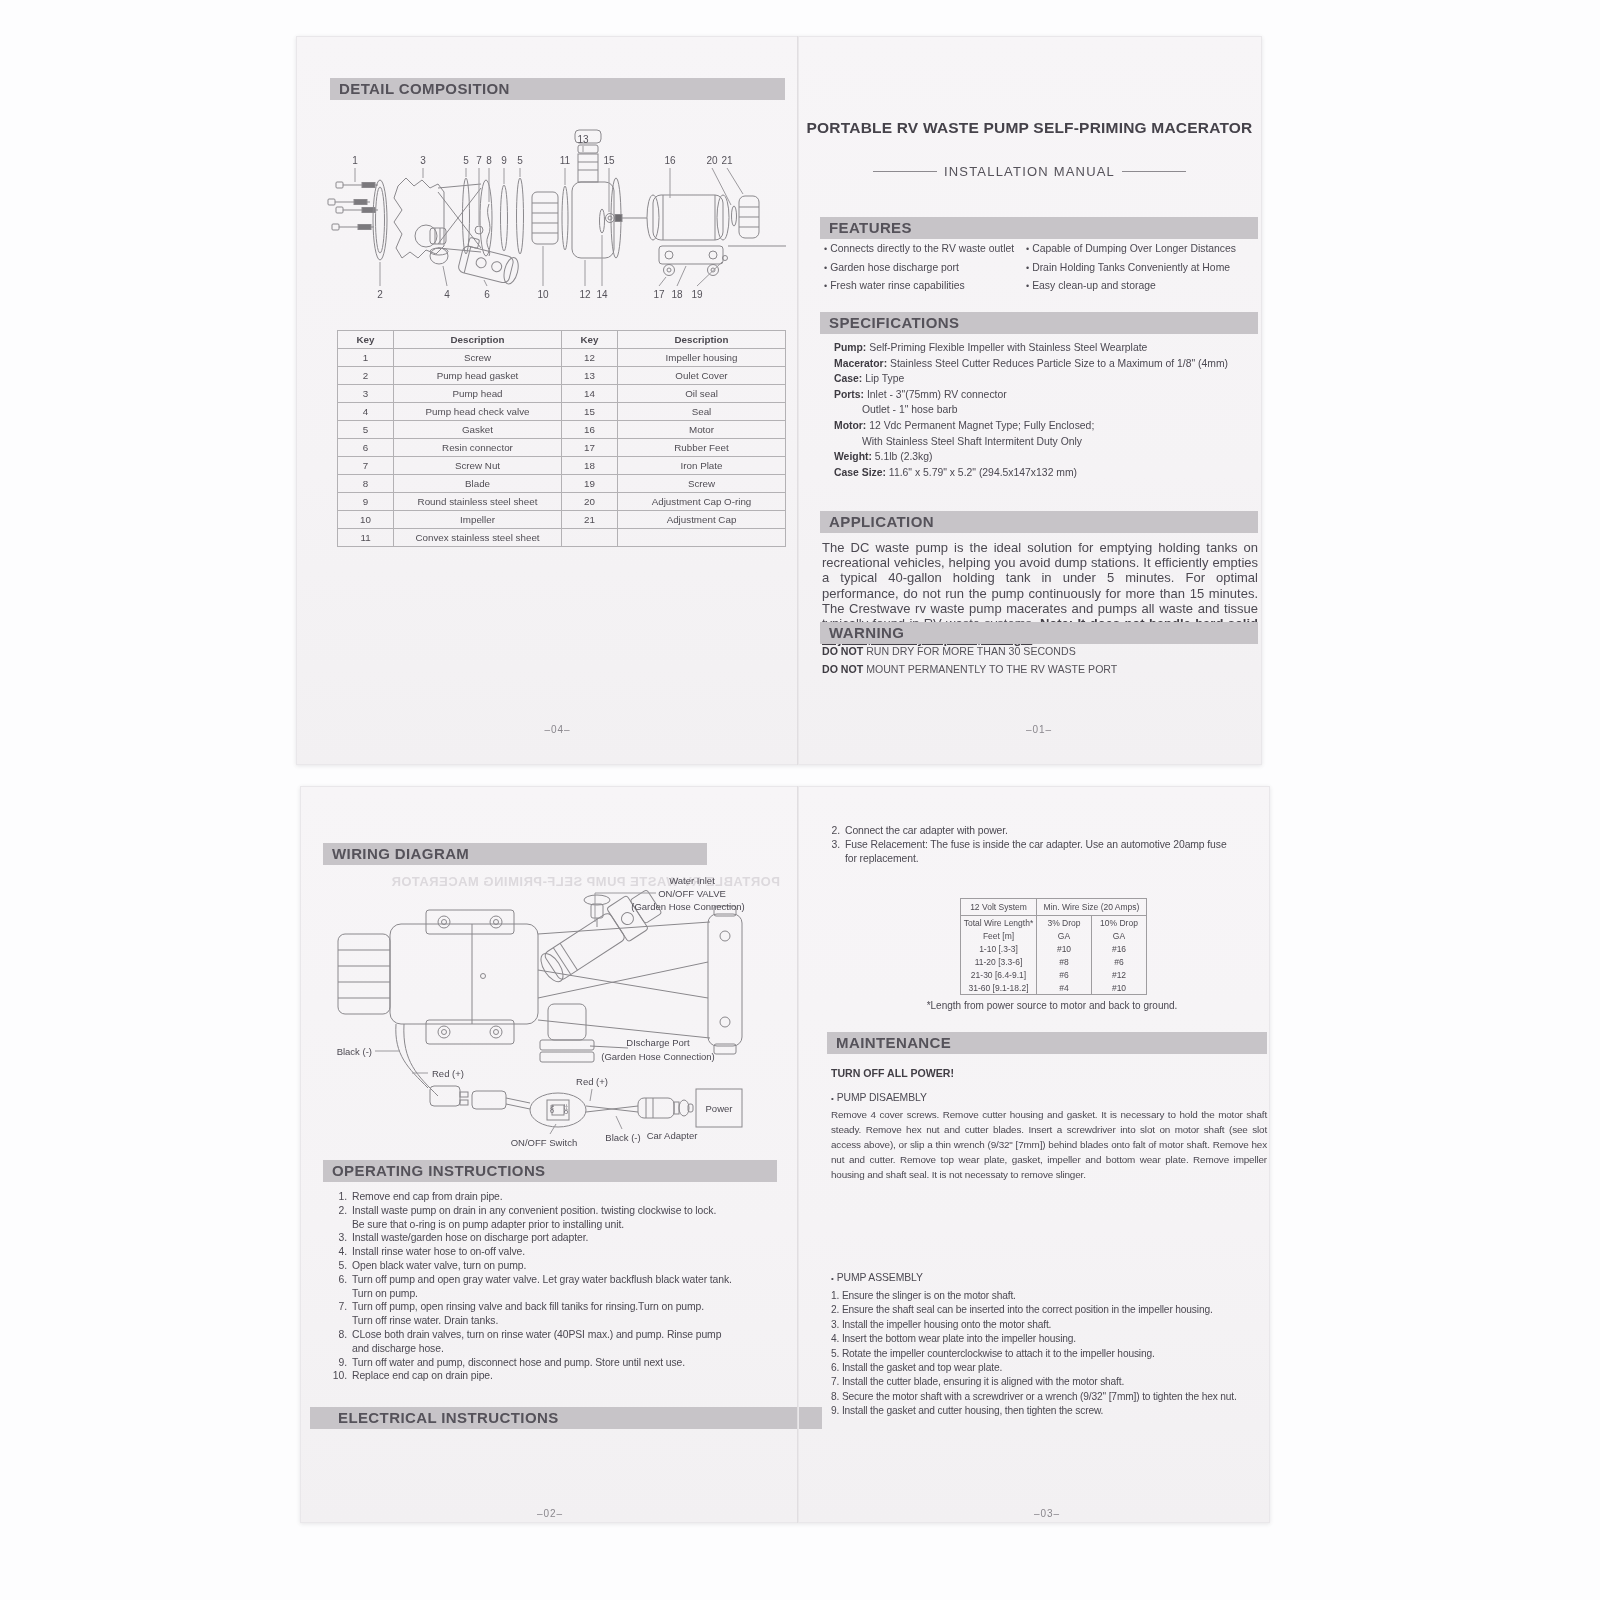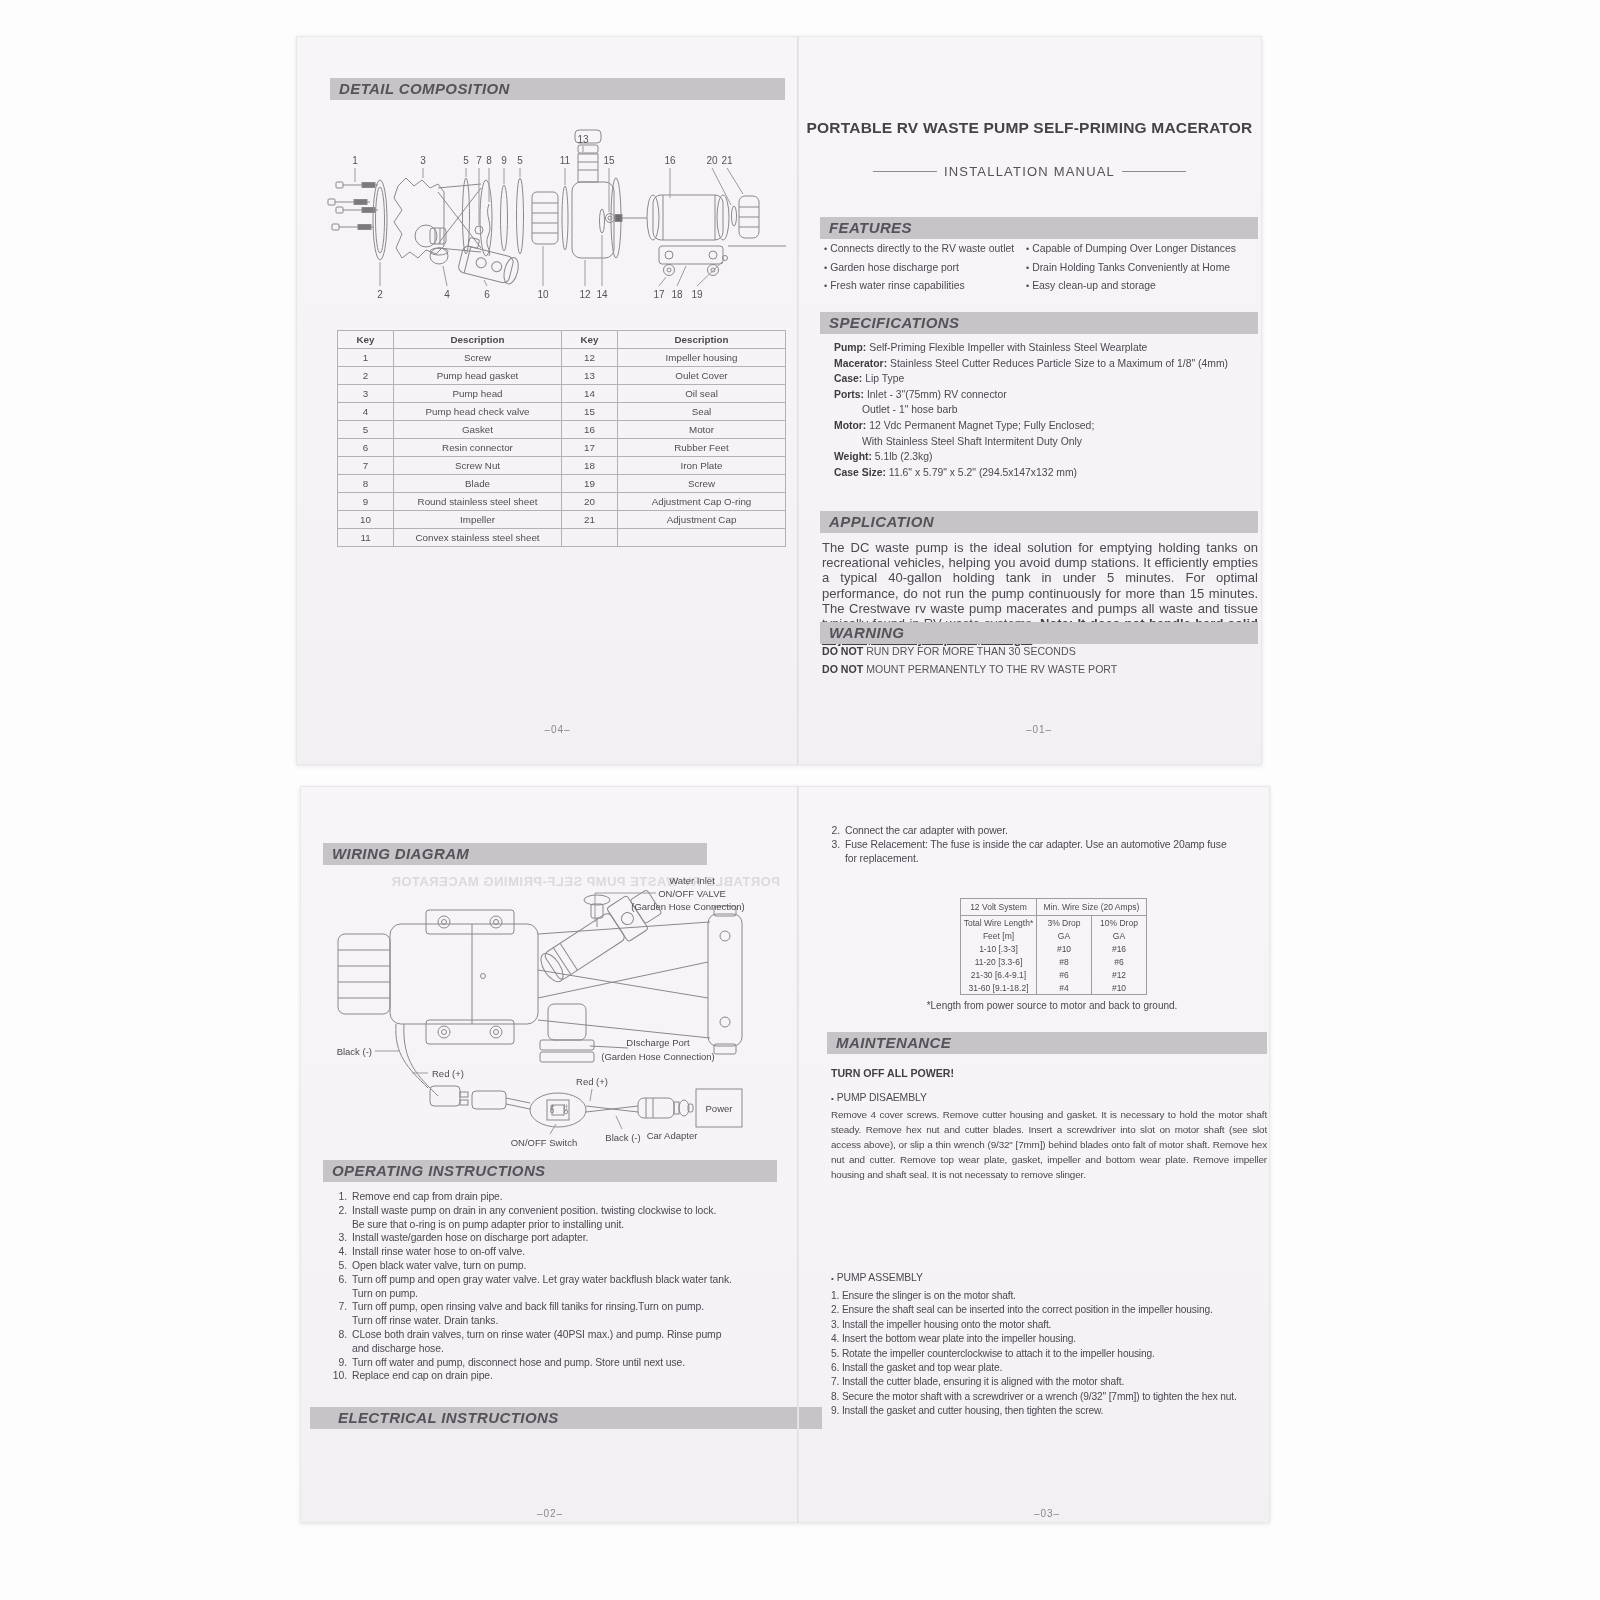--- a/index.html
+++ b/index.html
@@ -8,21 +8,21 @@
   .sheet{position:absolute;background:linear-gradient(180deg,#f7f5f7 0%,#f5f3f5 60%,#f2f0f2 100%);
     box-shadow:0 1px 4px rgba(60,55,65,.12), inset 0 0 0 1px #e9e7ea;}
   .sheet.top{left:296px;top:36px;width:966px;height:729px;}
   .sheet.bottom{left:300px;top:786px;width:970px;height:737px;}
   .sheet.top::after{content:"";position:absolute;left:501px;top:0;bottom:0;width:2px;
     background:linear-gradient(to right,#dcd9dc,#efedef);}
   .sheet.bottom::after{content:"";position:absolute;left:497px;top:0;bottom:0;width:2px;
     background:linear-gradient(to right,#dcd9dc,#efedef);}
   .page{position:absolute;inset:0;}
   .bar{position:absolute;height:22px;background:#c7c4c8;color:#55525a;font-weight:bold;
-    font-size:15px;line-height:22px;padding-left:9px;letter-spacing:.4px;box-sizing:border-box;font-style:italic;}
+    font-size:15px;line-height:22px;padding-left:9px;letter-spacing:.4px;box-sizing:border-box;}
   .pnum{position:absolute;font-size:10px;color:#8a878d;text-align:center;letter-spacing:1px;}
   
   table.parts{position:absolute;left:41px;top:294px;border-collapse:collapse;table-layout:fixed;
     font-size:9.8px;color:#514e55;}
   table.parts th,table.parts td{border:1px solid #b3b1b4;height:17px;padding:0 2px;text-align:center;
     overflow:hidden;white-space:nowrap;font-weight:normal;}
   table.parts th{font-weight:bold;color:#4c4950;}
   
   .title{position:absolute;left:501px;width:465px;top:83px;text-align:center;font-weight:bold;
     font-size:15.5px;color:#45424a;letter-spacing:.2px;}

